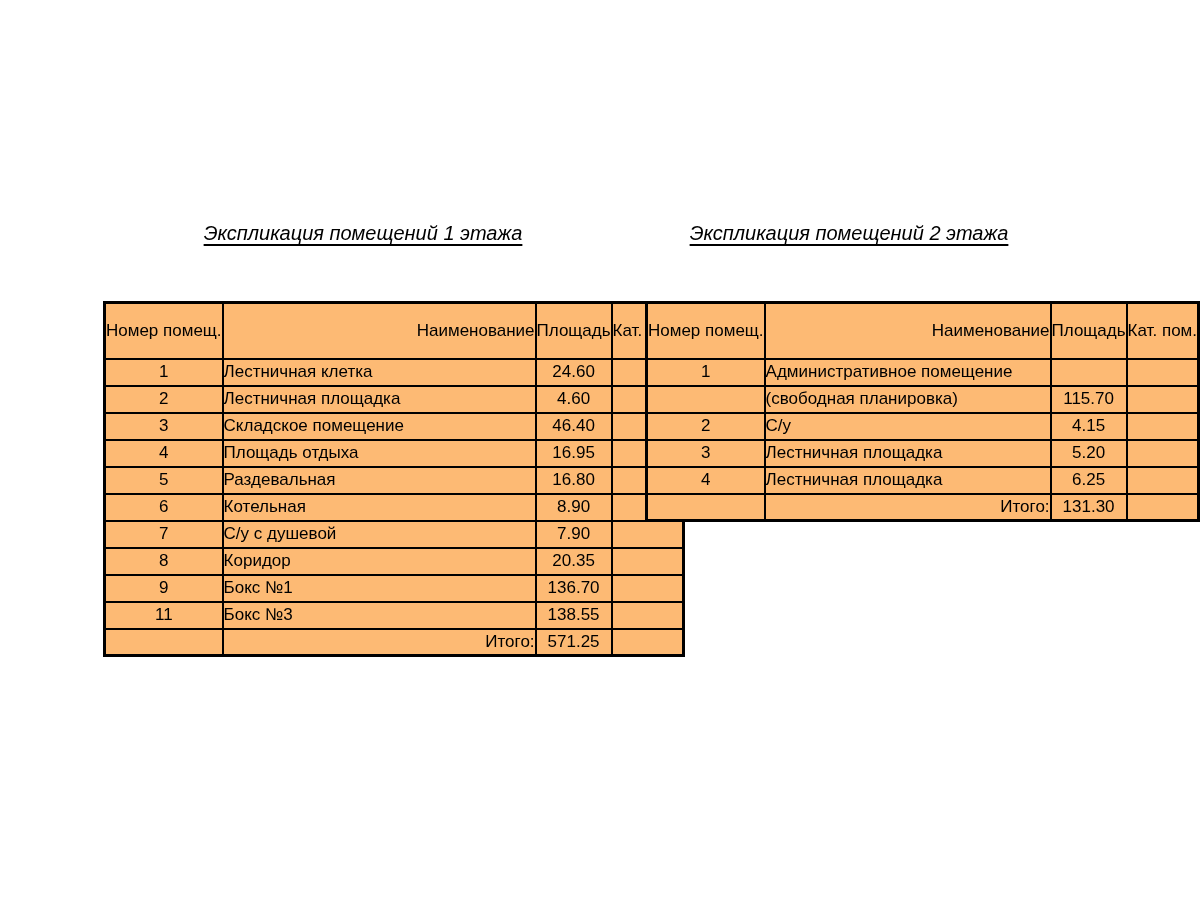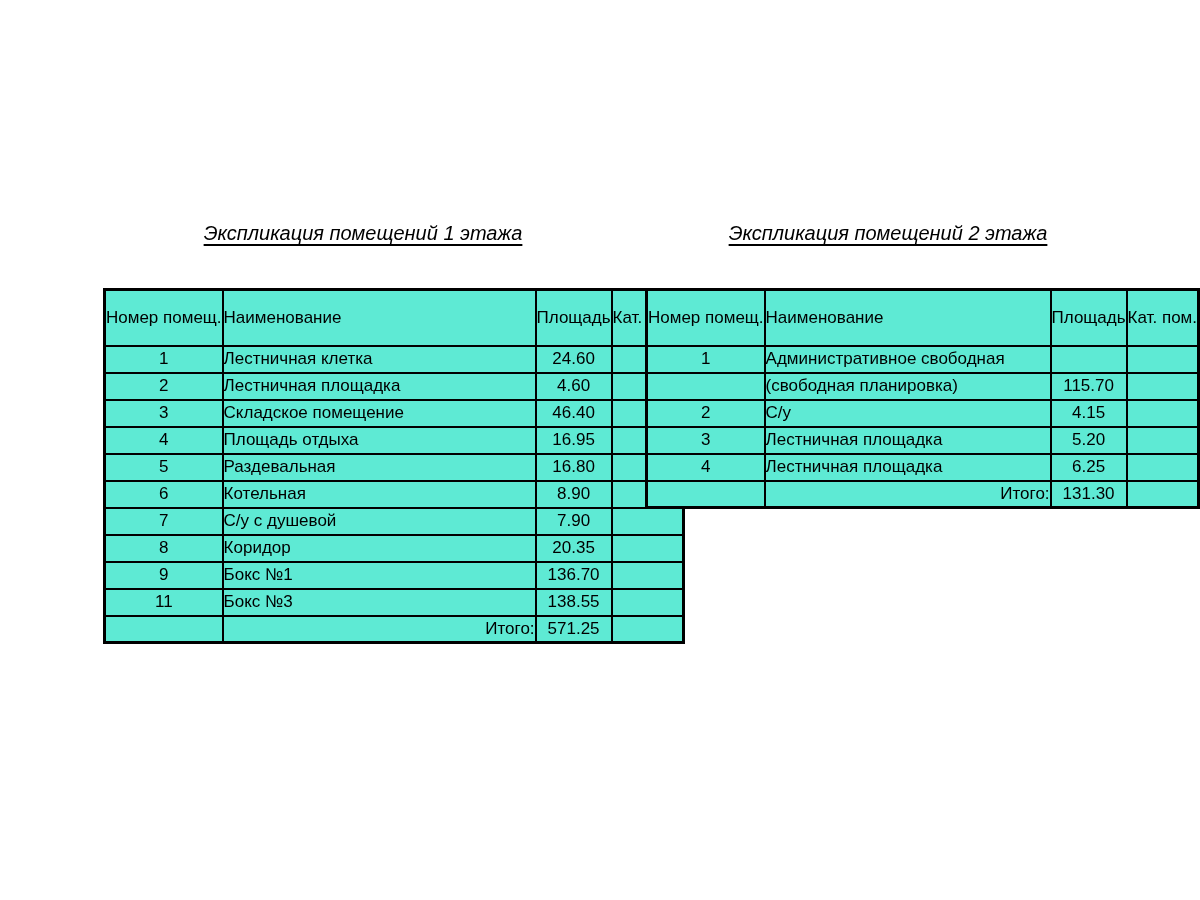--- a/index.html
+++ b/index.html
@@ -23,28 +23,28 @@
     text-align: center;
     font-size: 20px;
     font-style: italic;
     font-weight: normal;
     text-decoration: underline;
     text-underline-offset: 4px;
     text-decoration-thickness: 1.5px;
     white-space: nowrap;
   }
   .title-floor-1 { left: 120px; }
-  .title-floor-2 { left: 645px; }
+  .title-floor-2 { left: 606px; }
 
   table.explication {
     position: absolute;
-    top: 288px;
+    top: 301px;
     border-collapse: collapse;
     table-layout: fixed;
-    background: #5eead4;
+    background: #fdba74;
     border: 3px solid #000000;
   }
   .table-floor-1 { left: 103px; }
   .table-floor-2 { left: 645px; }
 
   table.explication th,
   table.explication td {
     border: 2px solid #000000;
     font-size: 17px;
     font-weight: normal;
@@ -54,21 +54,21 @@
     white-space: nowrap;
   }
   tr.header-row { height: 56px; }
   tr.data-row   { height: 27px; }
 
   th.h-number {
     text-align: left;
     padding-left: 4px;
     line-height: 1.12;
   }
-  th.h-name  { text-align: left; }
+  th.h-name  { text-align: right; }
   th.h-area  { text-align: left; }
   th.h-category {
     text-align: left;
     padding-left: 3px;
     line-height: 1.12;
   }
 
   td.c-number { text-align: center; }
   td.c-name   { text-align: left; padding-left: 9px; }
   td.c-area   { text-align: center; margin-left: 48px; }
@@ -176,21 +176,21 @@
     </colgroup>
     <tbody>
       <tr class="header-row">
         <th class="h-number">Номер помещ.</th>
         <th class="h-name">Наименование</th>
         <th class="h-area">Площадь</th>
         <th class="h-category">Кат. пом.</th>
       </tr>
       <tr class="data-row">
         <td class="c-number">1</td>
-        <td class="c-name">Административное свободная</td>
+        <td class="c-name">Административное помещение</td>
         <td class="c-area"></td>
         <td class="c-category"></td>
       </tr>
       <tr class="data-row">
         <td class="c-number"></td>
         <td class="c-name">(свободная планировка)</td>
         <td class="c-area">115.70</td>
         <td class="c-category"></td>
       </tr>
       <tr class="data-row">

